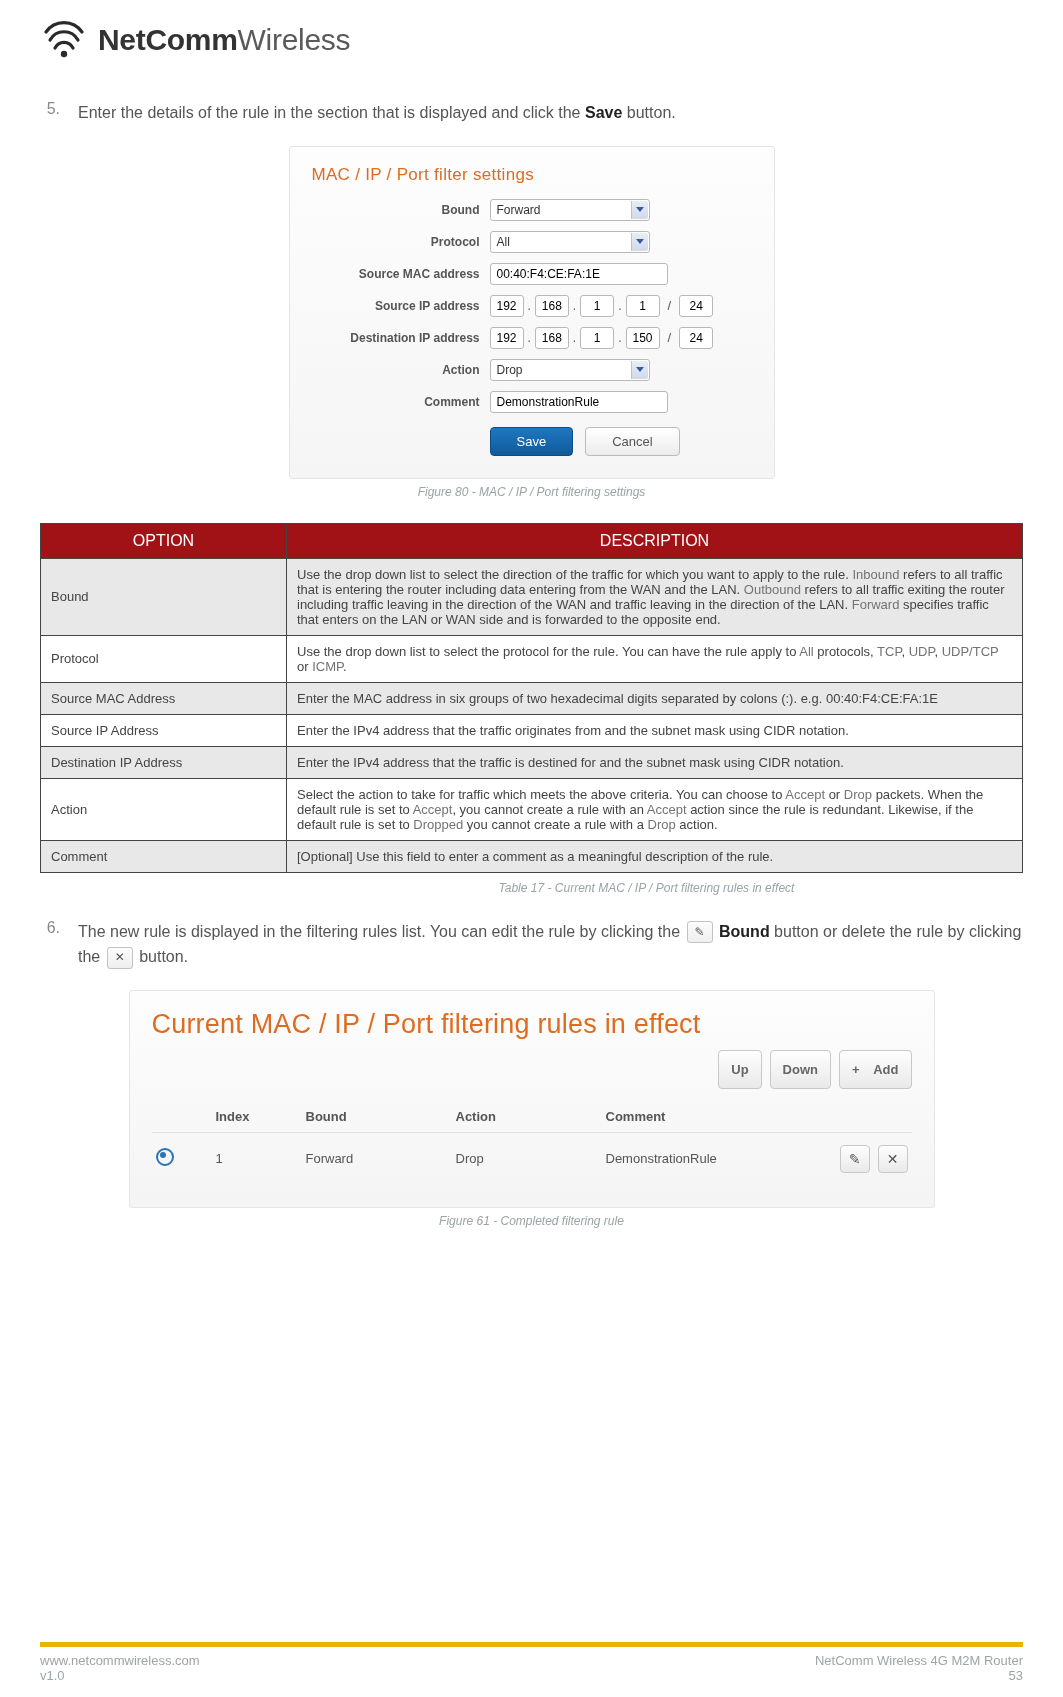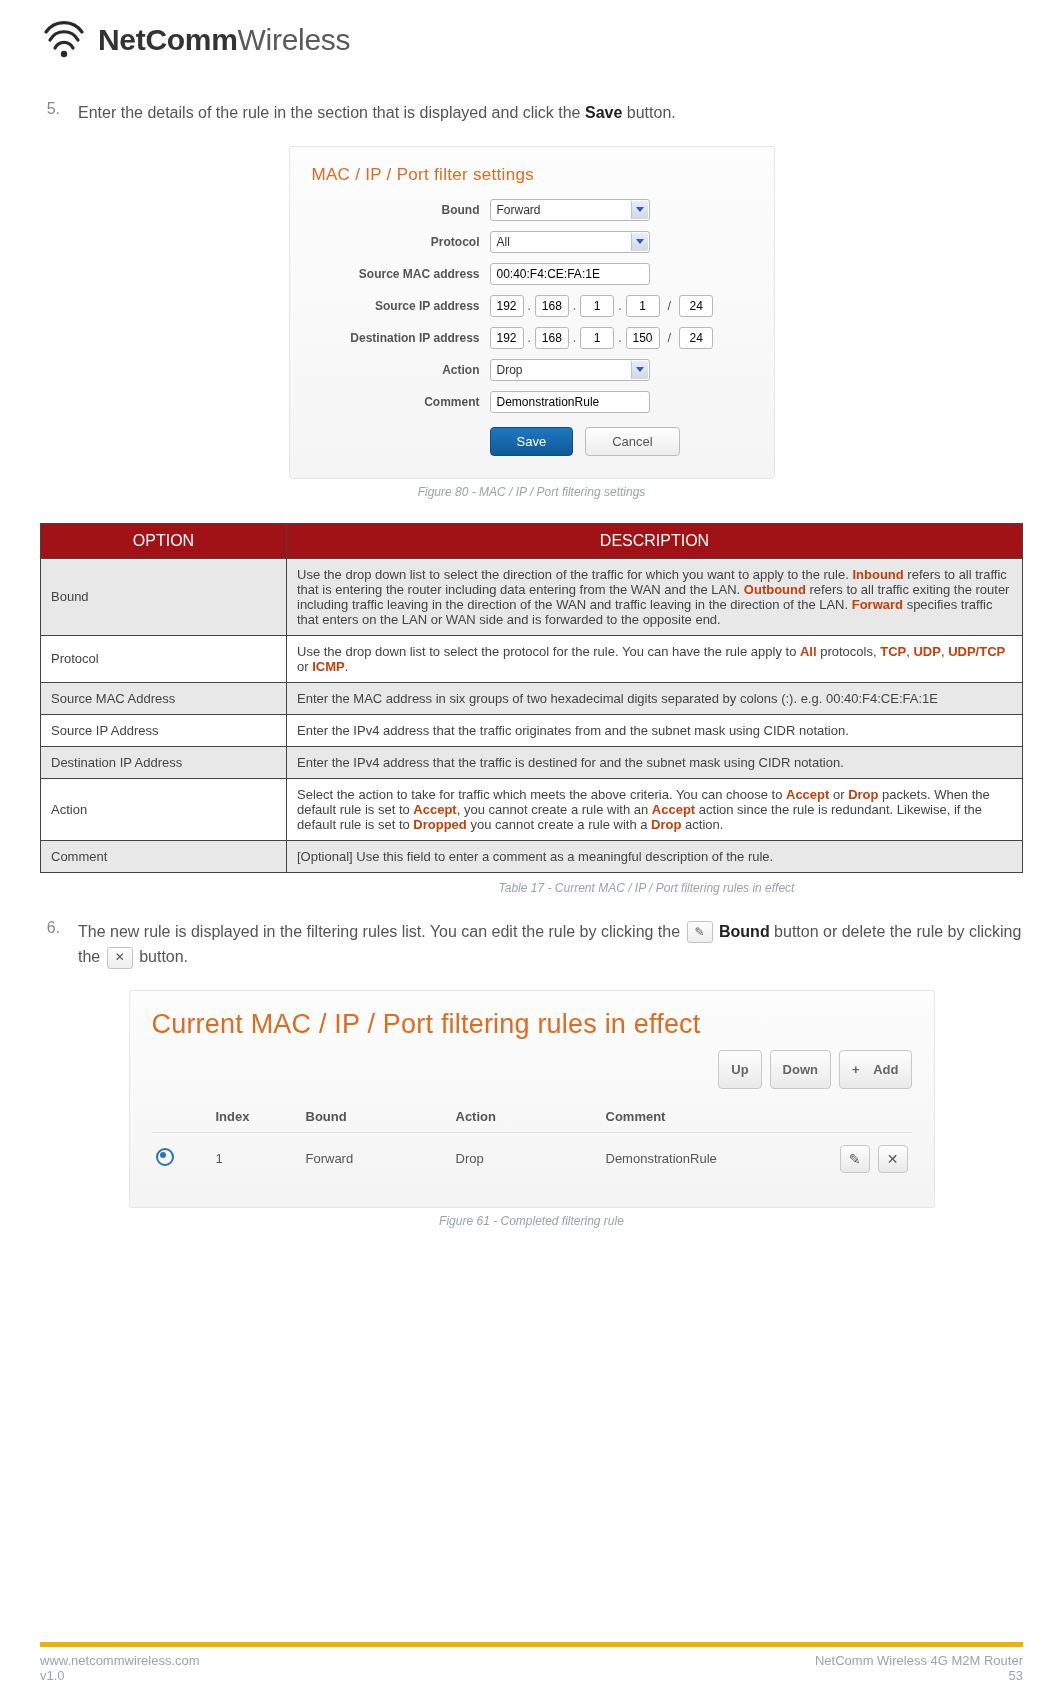--- a/index.html
+++ b/index.html
@@ -45,36 +45,36 @@
   text-align: left;
 }
 .settings-title { color: #de6b1f; font-size: 17px; font-weight: 400; letter-spacing: 0.3px; margin-bottom: 14px; }
 .form-row { display: flex; align-items: center; margin: 10px 0; }
 .form-label { width: 168px; text-align: right; font-weight: 700; font-size: 12px; color: #555; padding-right: 10px; }
 .form-field { display: flex; align-items: center; gap: 4px; }
 .sel, .inp { border: 1px solid #b8b8b8; border-radius: 3px; background: #fff; font-size: 12px; padding: 3px 6px; height: 22px; box-sizing: border-box; }
 .sel { width: 160px; position: relative; }
 .sel:after { content: ""; position: absolute; right: 1px; top: 1px; bottom: 1px; width: 16px; background: linear-gradient(#e9eef7,#cfd9eb); border-left: 1px solid #b8c4da; border-radius: 0 2px 2px 0; }
 .sel .chev { position: absolute; right: 5px; top: 7px; width: 0; height: 0; border-left: 4px solid transparent; border-right: 4px solid transparent; border-top: 5px solid #3a5aa6; z-index: 1; }
-.inp-w160 { width: 160px; }
+.inp-w160 { width: 178px; }
 .inp-oct { width: 34px; text-align: center; padding: 3px 2px; }
 .dot { font-size: 12px; color: #555; }
 .slash { font-size: 13px; color: #555; padding: 0 4px; }
 .btn-row { display: flex; gap: 12px; margin-top: 14px; padding-left: 178px; }
 .btn { border-radius: 4px; font-size: 13px; padding: 6px 26px; border: 1px solid #bbb; background: linear-gradient(#fff,#ececec); color: #555; cursor: pointer; }
 .btn.primary { background: linear-gradient(#1e77c2,#115a98); border: 1px solid #0e4d82; color: #fff; font-weight: 500; }
 
 
 table.opt { width: 100%; border-collapse: collapse; margin: 0 0 8px 0; border: 1px solid #444; font-size: 13px; }
 table.opt th { background: #a11216; color: #fff; font-weight: 300; text-align: center; padding: 8px 10px; border: 1px solid #444; font-size: 16px; }
 table.opt th:first-child { width: 225px; }
 table.opt td { border: 1px solid #444; padding: 8px 10px; vertical-align: middle; color: #444; }
 table.opt tr:nth-child(odd) td { background: #e8e8e8; }
 table.opt tr:nth-child(even) td { background: #fff; }
-.b { font-weight: 700; color: #c2410c; }
+.b { font-weight: 400; color: #737373; }
 
 
 .rules-box {
   display: inline-block;
   width: 760px;
   background: linear-gradient(#fdfdfd,#f4f4f4);
   border: 1px solid #e6e6e6;
   border-radius: 3px;
   padding: 18px 22px 22px 22px;
   text-align: left;

